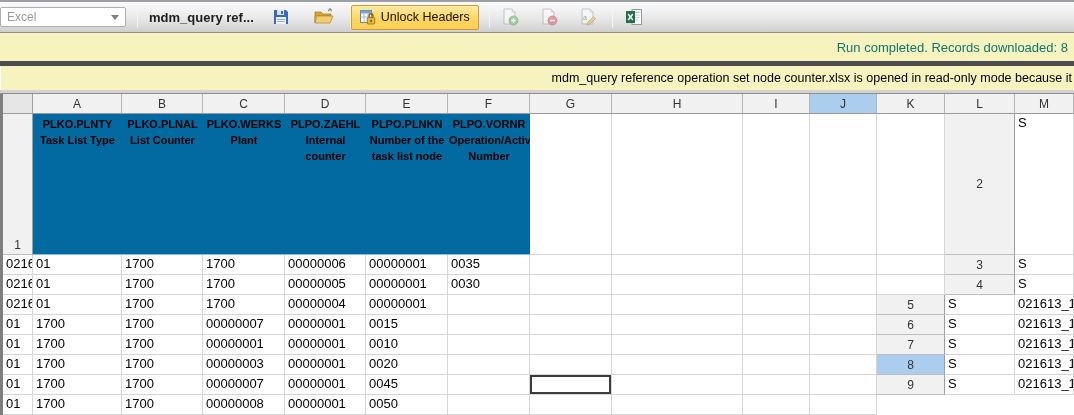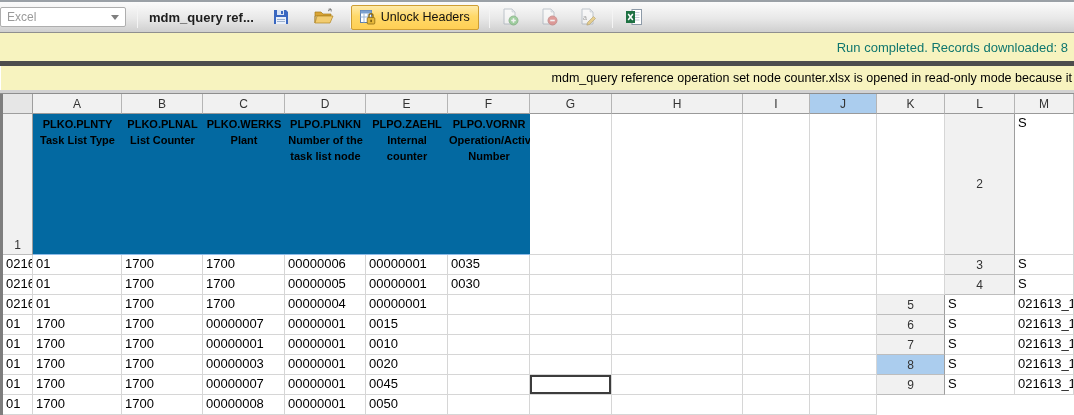--- a/index.html
+++ b/index.html
@@ -155,22 +155,22 @@
     <div class="chdr">H</div>
     <div class="chdr">I</div>
     <div class="chdr selhdr">J</div>
     <div class="chdr">K</div>
     <div class="chdr">L</div>
     <div class="chdr">M</div>
     <div class="rhdr r1">1</div>
     <div class="blue">PLKO.PLNTY Task List Type</div>
     <div class="blue">PLKO.PLNAL List Counter</div>
     <div class="blue">PLKO.WERKS Plant</div>
+    <div class="blue">PLPO.ZAEHL Internal counter</div>
     <div class="blue">PLPO.PLNKN Number of the task list node</div>
-    <div class="blue">PLPO.ZAEHL Internal counter</div>
     <div class="blue">PLPO.VORNR Operation/Activity Number</div>
     <div class="cell"></div>
     <div class="cell"></div>
     <div class="cell"></div>
     <div class="cell"></div>
     <div class="cell"></div>
     <div class="rhdr">2</div>
     <div class="cell">S</div>
     <div class="cell">021613_1</div>
     <div class="cell">01</div>

